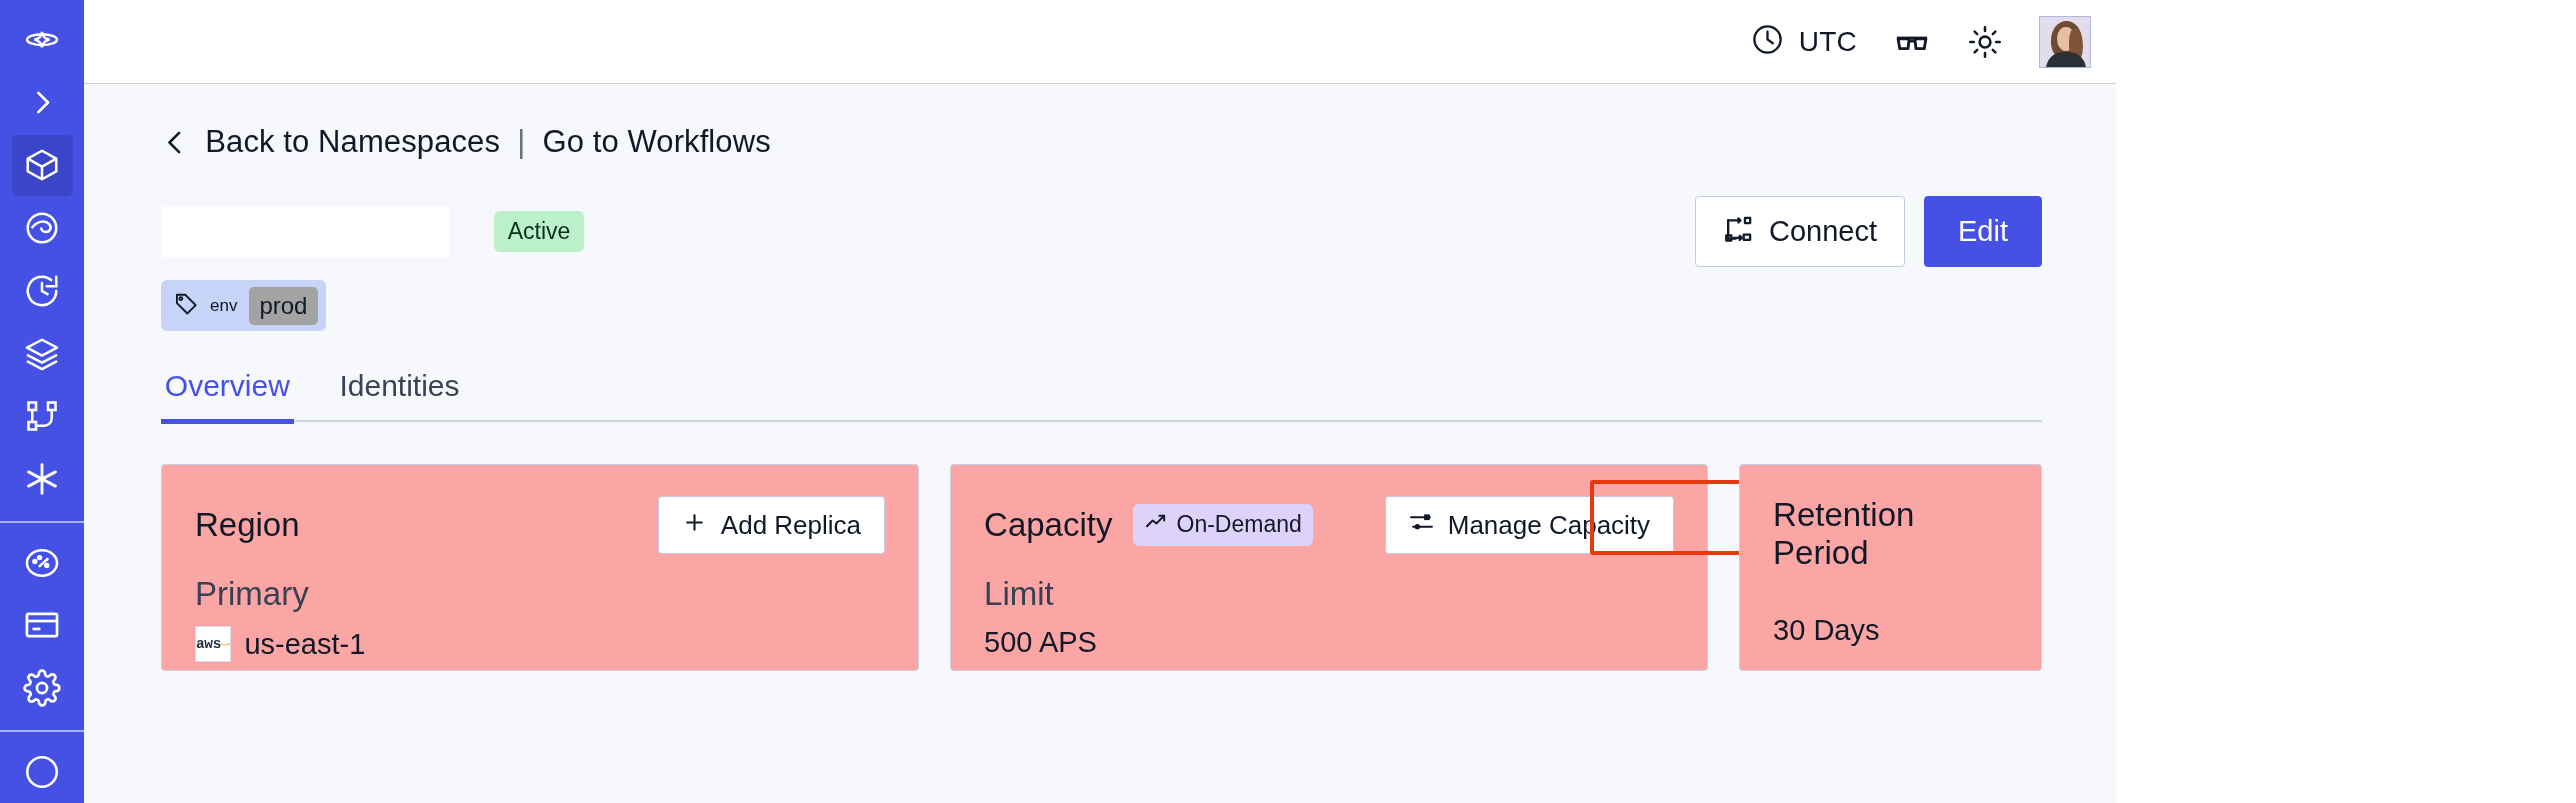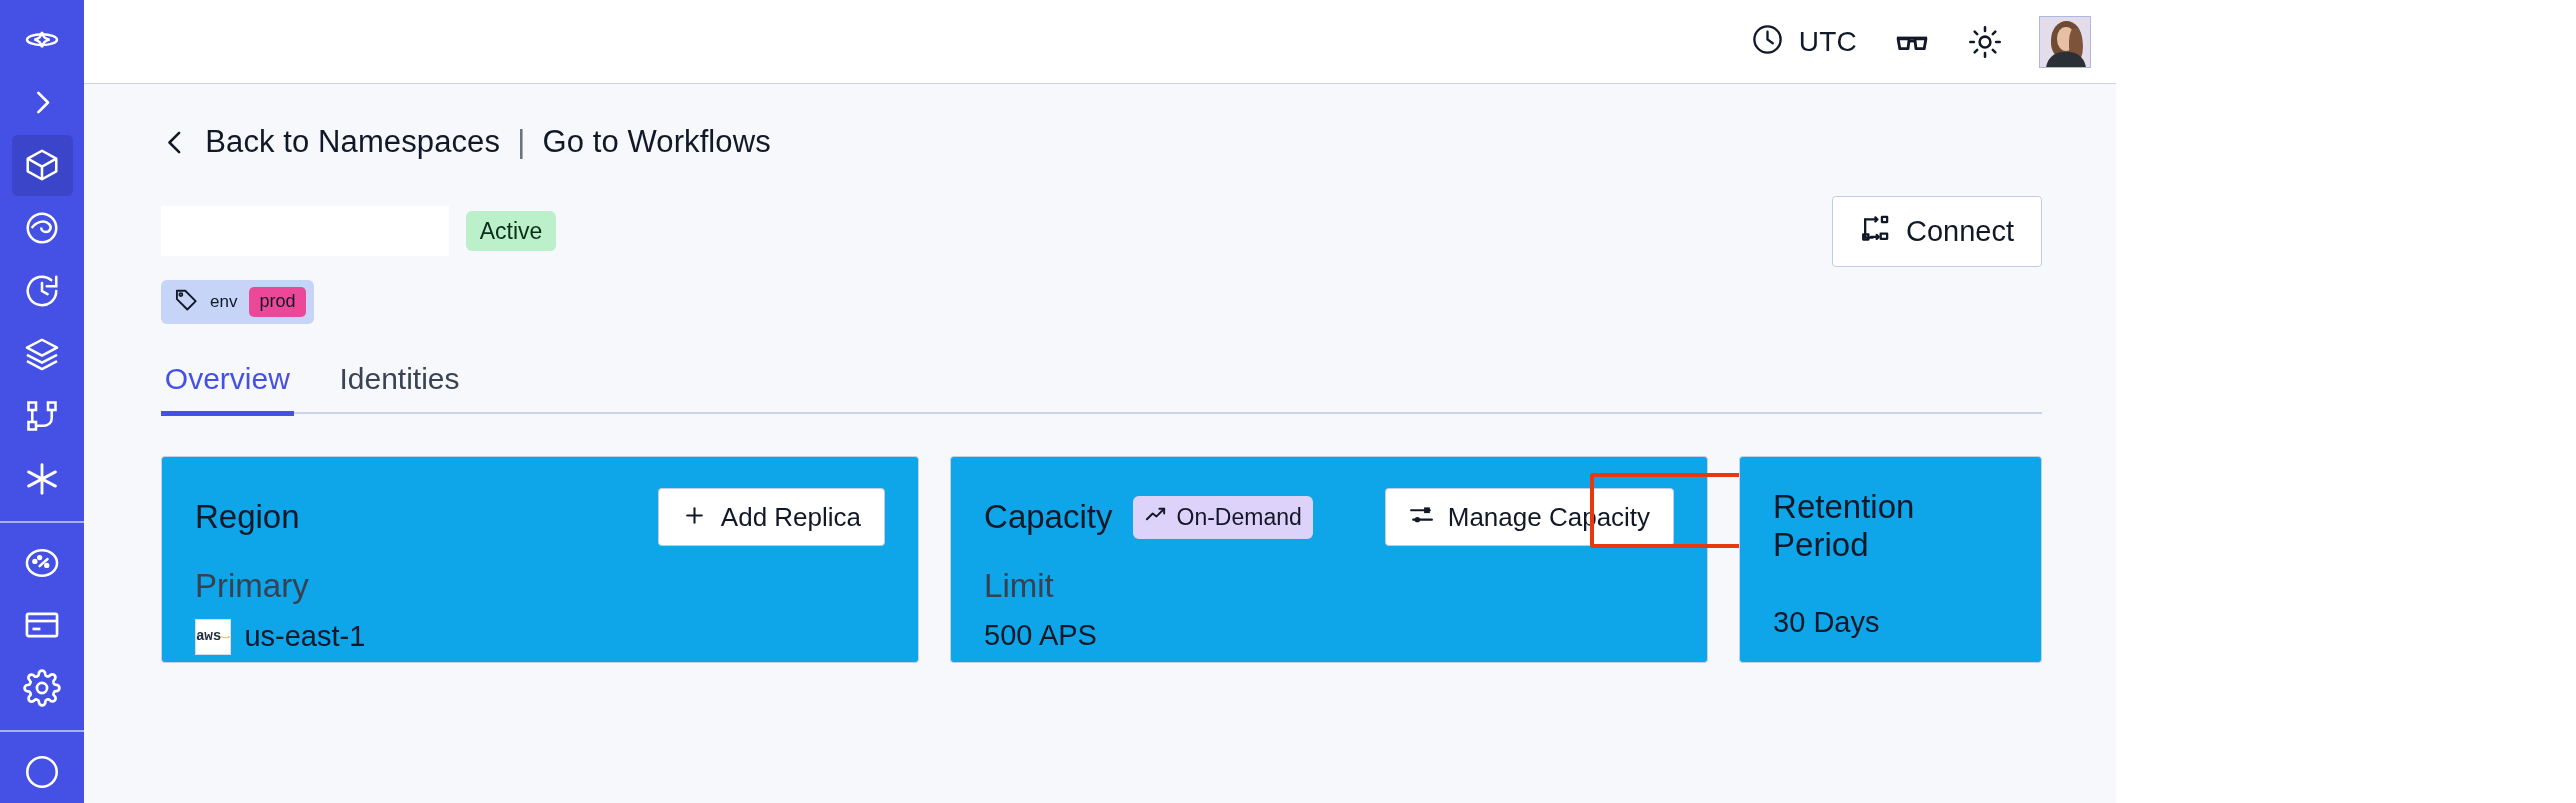--- a/index.html
+++ b/index.html
@@ -60,21 +60,21 @@
   }
   .inner { padding: 0 74px 0 77px; }
 
   
   .crumb { display: flex; align-items: center; gap: 15.3px; margin-bottom: 36px; }
   .crumb-chevron { color: #111827; display: flex; }
   .crumb-text { font-size: 31px; color: #111827; letter-spacing: 0.1px; }
   .crumb-sep { color: #6b7280; font-size: 31px; padding: 0 1.9px; }
 
   
-  .title-row { display: flex; align-items: center; min-height: 59px; margin-bottom: 5.8px; }
+  .title-row { display: flex; align-items: center; min-height: 59px; margin-bottom: 5.8px; gap: 28px; }
   .ns-name {
     width: 288px; height: 50px; background: #ffffff;
   }
   .badge-active {
     background: #bbf0cb; color: #0b2e19;
     font-size: 23px; padding: 6.7px 13.4px; border-radius: 5.8px;
     margin-left: 17.3px;
   }
   .title-actions { margin-left: auto; display: flex; align-items: center; gap: 19px; }
   .btn {
@@ -89,36 +89,36 @@
   }
 
   
   .tag-row { margin-top: 13.4px; margin-bottom: 38px; display: flex; }
   .tag-pill {
     display: inline-flex; align-items: center; gap: 11.5px;
     background: #c5d4f7; border-radius: 5.8px; padding: 6.7px 7.7px 6.7px 12.5px;
   }
   .tag-key { font-size: 17px; color: #111827; }
   .tag-val {
-    font-size: 18px; color: #111827; background: #ec4899;
+    font-size: 24px; color: #111827; background: #a3a3a3;
     padding: 4.8px 10.5px; border-radius: 5px;
   }
 
   
   .tabs { display: flex; gap: 42px; border-bottom: 2.9px solid #ccd4e4; margin-bottom: 42px; }
   .tab {
     font-size: 30px; color: #3a4354; padding: 0 3.8px 15.3px 3.8px;
     border-bottom: 5.8px solid transparent; margin-bottom: -3.8px;
   }
   .tab.active { color: #4550e5; border-bottom-color: #4550e5; }
 
   
   .cards { display: flex; gap: 31px; align-items: stretch; }
   .card {
-    background: #0ea5e9; border: 1.9px solid #c6d0e3; border-radius: 3.8px;
+    background: #fca5a5; border: 1.9px solid #c6d0e3; border-radius: 3.8px;
     padding: 31px 33px; height: 207px; position: relative;
   }
   .card-a { width: 917px; }
   .card-b { width: 917px; }
   .card-c { width: 357px; }
   .card-head { display: flex; align-items: center; min-height: 52px; }
   .card-title { font-size: 33px; color: #111827; font-weight: 400; }
   .badge-od {
     display: inline-flex; align-items: center; gap: 8.6px;
     background: #ddd3fa; color: #141526;
@@ -312,20 +312,21 @@
                   <rect x="17" y="3" width="4" height="4"></rect>
                   <path d="M4 5h9.5M13.5 5l-1.6-1.6M13.5 5l-1.6 1.6"></path>
                   <path d="M4 5v14h6"></path>
                   <rect x="2.5" y="16.5" width="4" height="4"></rect>
                   <rect x="16" y="16" width="5" height="4"></rect>
                   <path d="M8.5 18.5h6M14.5 18.5l-1.6-1.5M14.5 18.5l-1.6 1.5"></path>
                 </svg>
               </span>
               <span>Connect</span>
             </button>
+            <button class="btn-primary">Edit</button>
           </div>
         </div>
 
         <div class="tag-row">
           <span class="tag-pill">
             <span>
               <svg width="25" height="25" viewBox="0 0 24 24" fill="none" stroke="#111827" stroke-width="1.8" stroke-linejoin="round">
                 <path d="M2.8 11.6V3.6h8l10 10-8 8z"></path>
                 <circle cx="6.6" cy="7.3" r="1.4"></circle>
               </svg>

